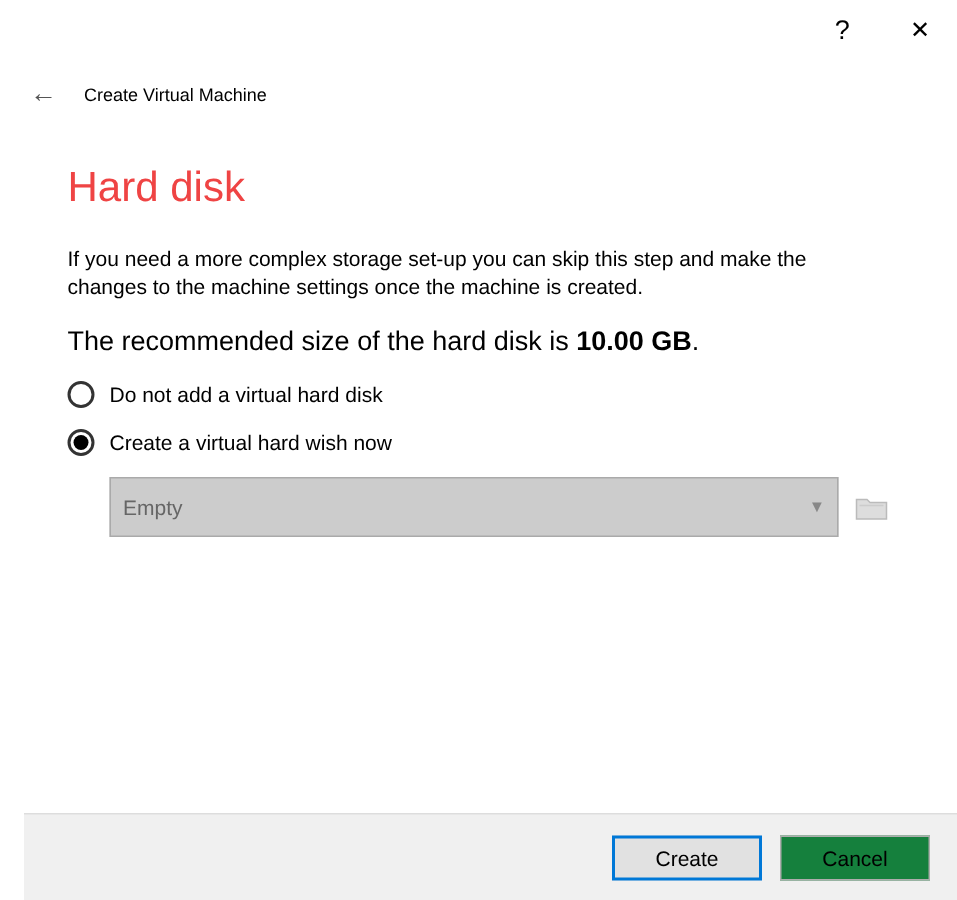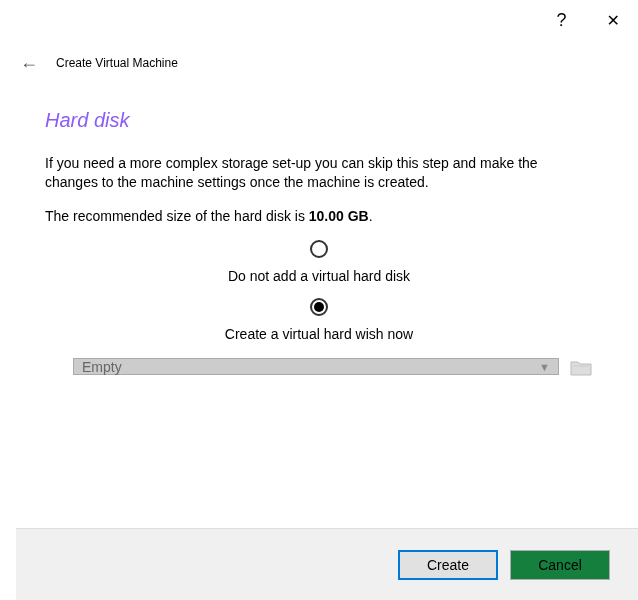--- a/index.html
+++ b/index.html
@@ -35,41 +35,39 @@
       font-size: 18px;
       color: #555;
       cursor: default;
     }
     .title { font-size: 12px; color: #000; }
     .content {
       padding: 0 45px 0 45px;
       flex: 1;
     }
     .step-title {
-      color: #8b5cf6;
-      font-size: 20px;
+      color: #ef4444;
+      font-size: 28px;
       font-weight: normal;
       margin: 18px 0 22px 0;
-      font-style: italic;
     }
     .para {
       font-size: 14px;
       line-height: 1.35;
       margin-bottom: 16px;
       color: #000;
     }
-    .reco { font-size: 14px; margin-bottom: 16px; }
+    .reco { font-size: 18px; margin-bottom: 16px; }
     .radio-group { margin-top: 6px; }
     .radio-row {
       display: flex;
       align-items: center;
       gap: 10px;
       margin: 14px 0;
       cursor: default;
-      flex-direction: column;
     }
     .radio {
       width: 18px; height: 18px;
       border: 2px solid #333;
       border-radius: 50%;
       display: inline-flex;
       align-items: center;
       justify-content: center;
       flex-shrink: 0;
     }
@@ -82,41 +80,41 @@
     }
     .dropdown-row {
       display: flex;
       align-items: center;
       gap: 10px;
       margin-top: 6px;
       padding-left: 28px;
     }
     .dropdown {
       flex: 1;
-      height: 17px;
+      height: 40px;
       background: #ccc;
       border: 1px solid #aaa;
       display: flex;
       align-items: center;
       justify-content: space-between;
       padding: 0 8px;
       color: #666;
       font-size: 14px;
     }
     .dropdown .arrow { color: #888; font-size: 11px; }
     .folder-icon svg { display: block; }
     .footer {
       background: #f0f0f0;
       border-top: 1px solid #ddd;
-      height: 72px;
+      height: 58px;
       display: flex;
       align-items: center;
       justify-content: flex-end;
       gap: 12px;
-      padding-right: 28px;
+      padding-right: 18px;
       margin-left: 16px;
     }
     .btn {
       height: 30px;
       min-width: 100px;
       padding: 0 18px;
       background: #15803d;
       border: 1px solid #adadad;
       font-size: 14px;
       cursor: default;

